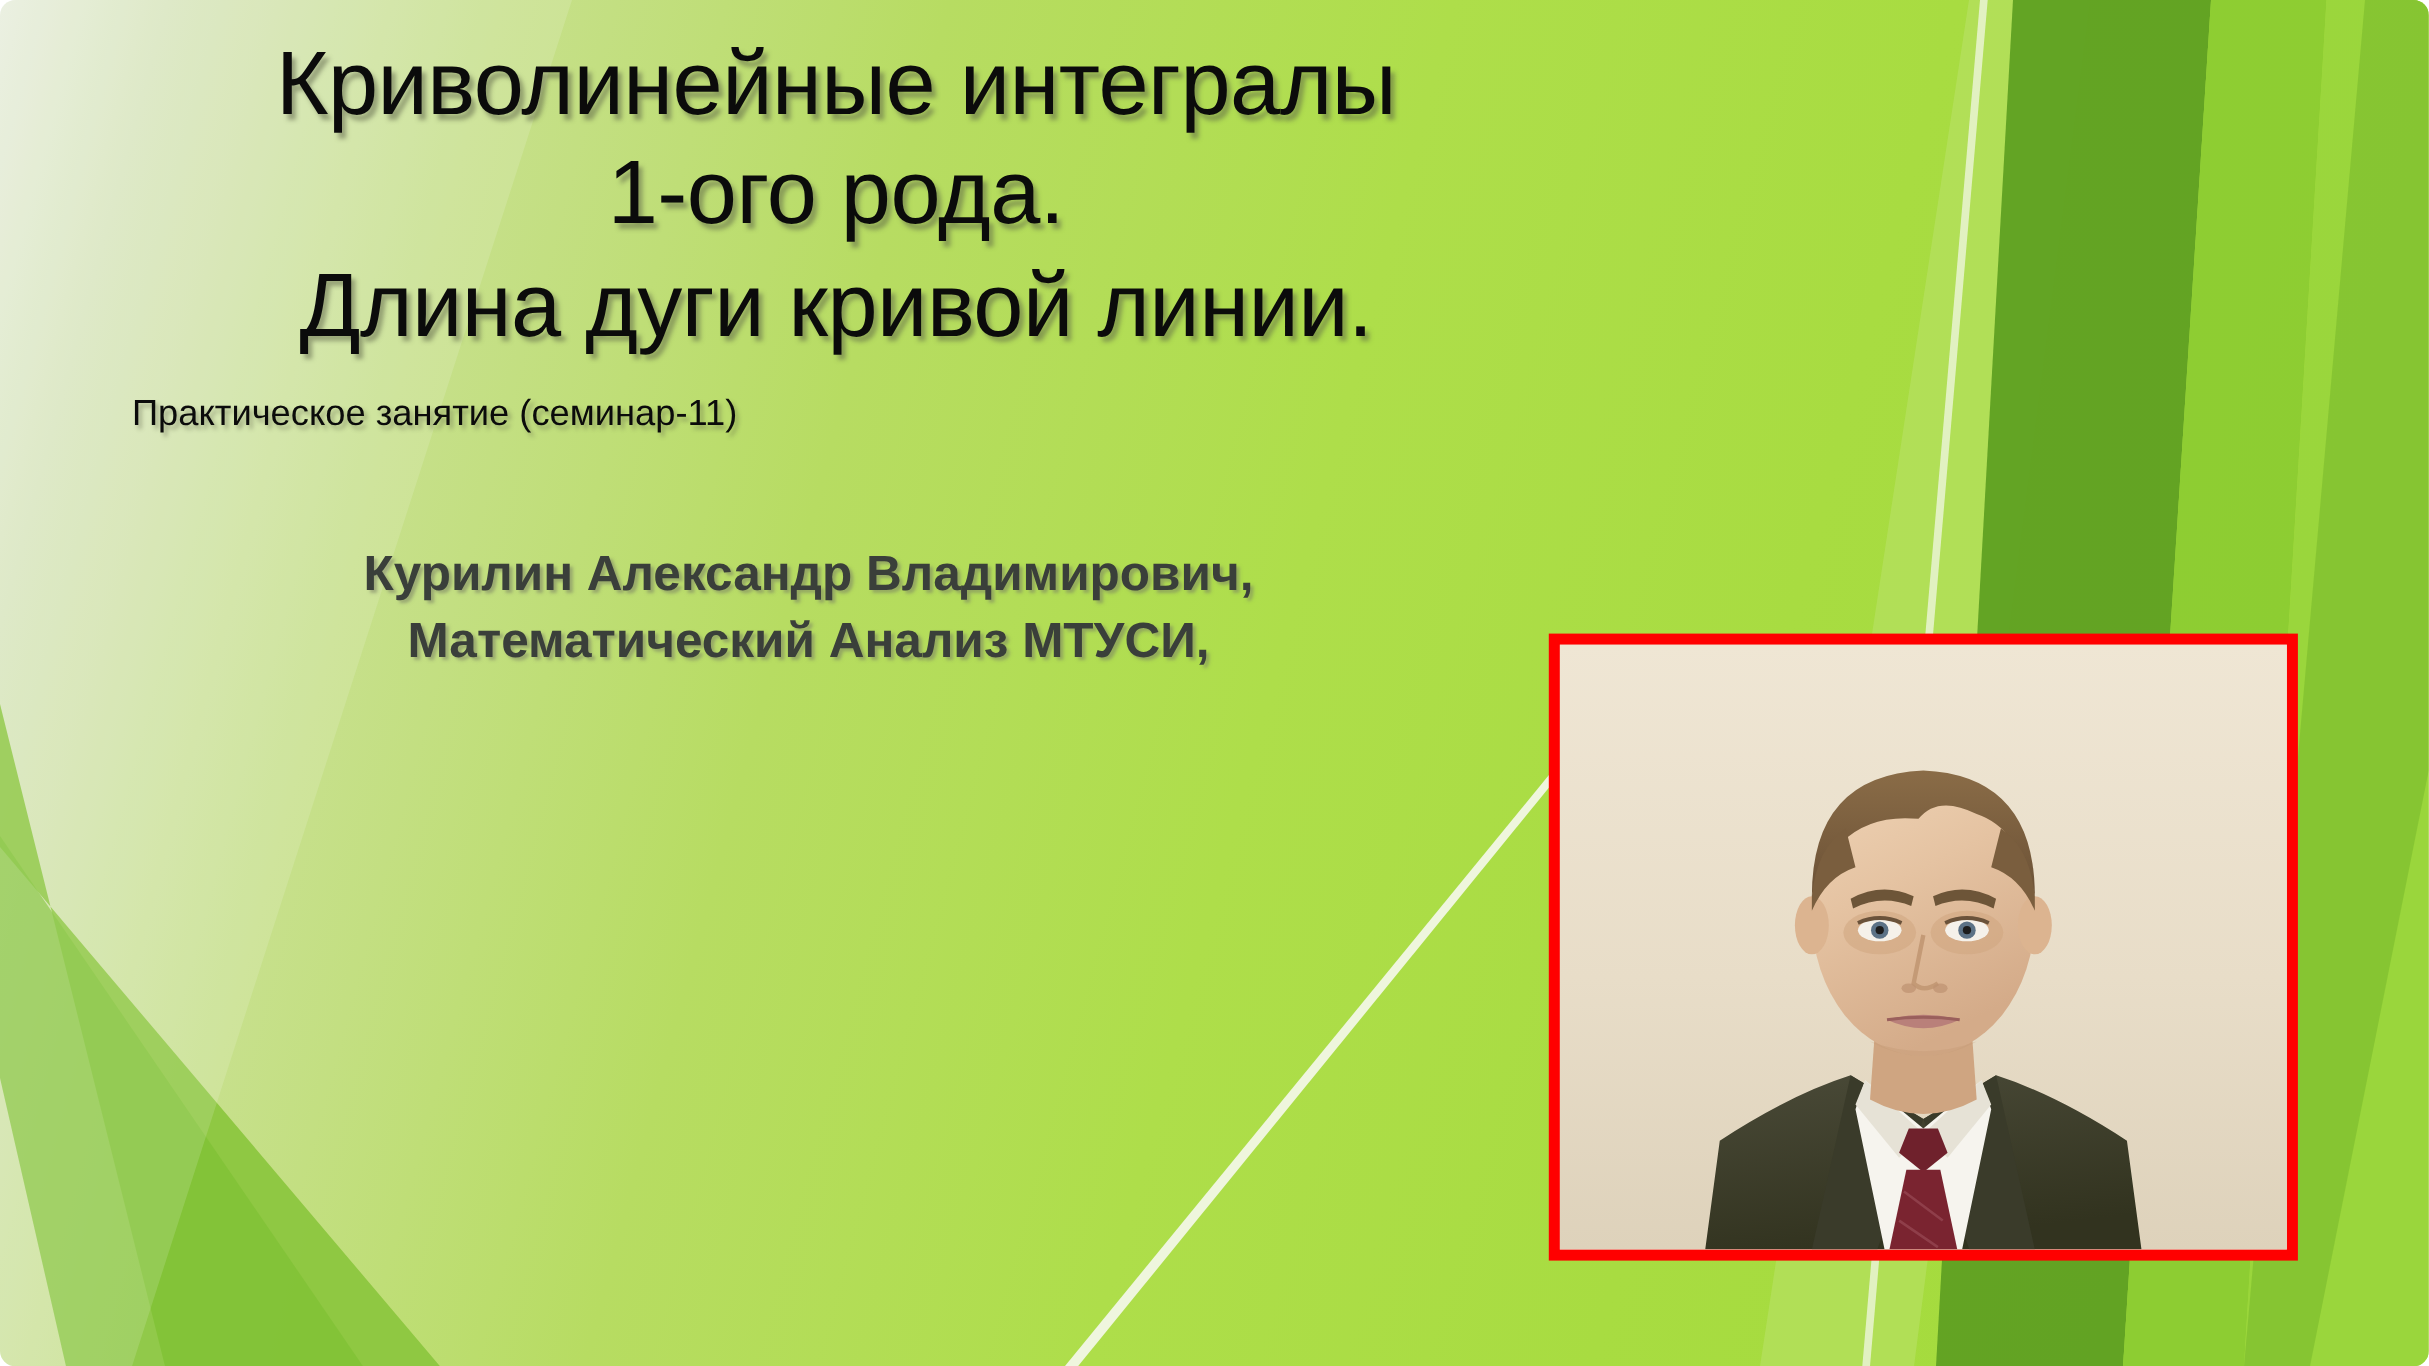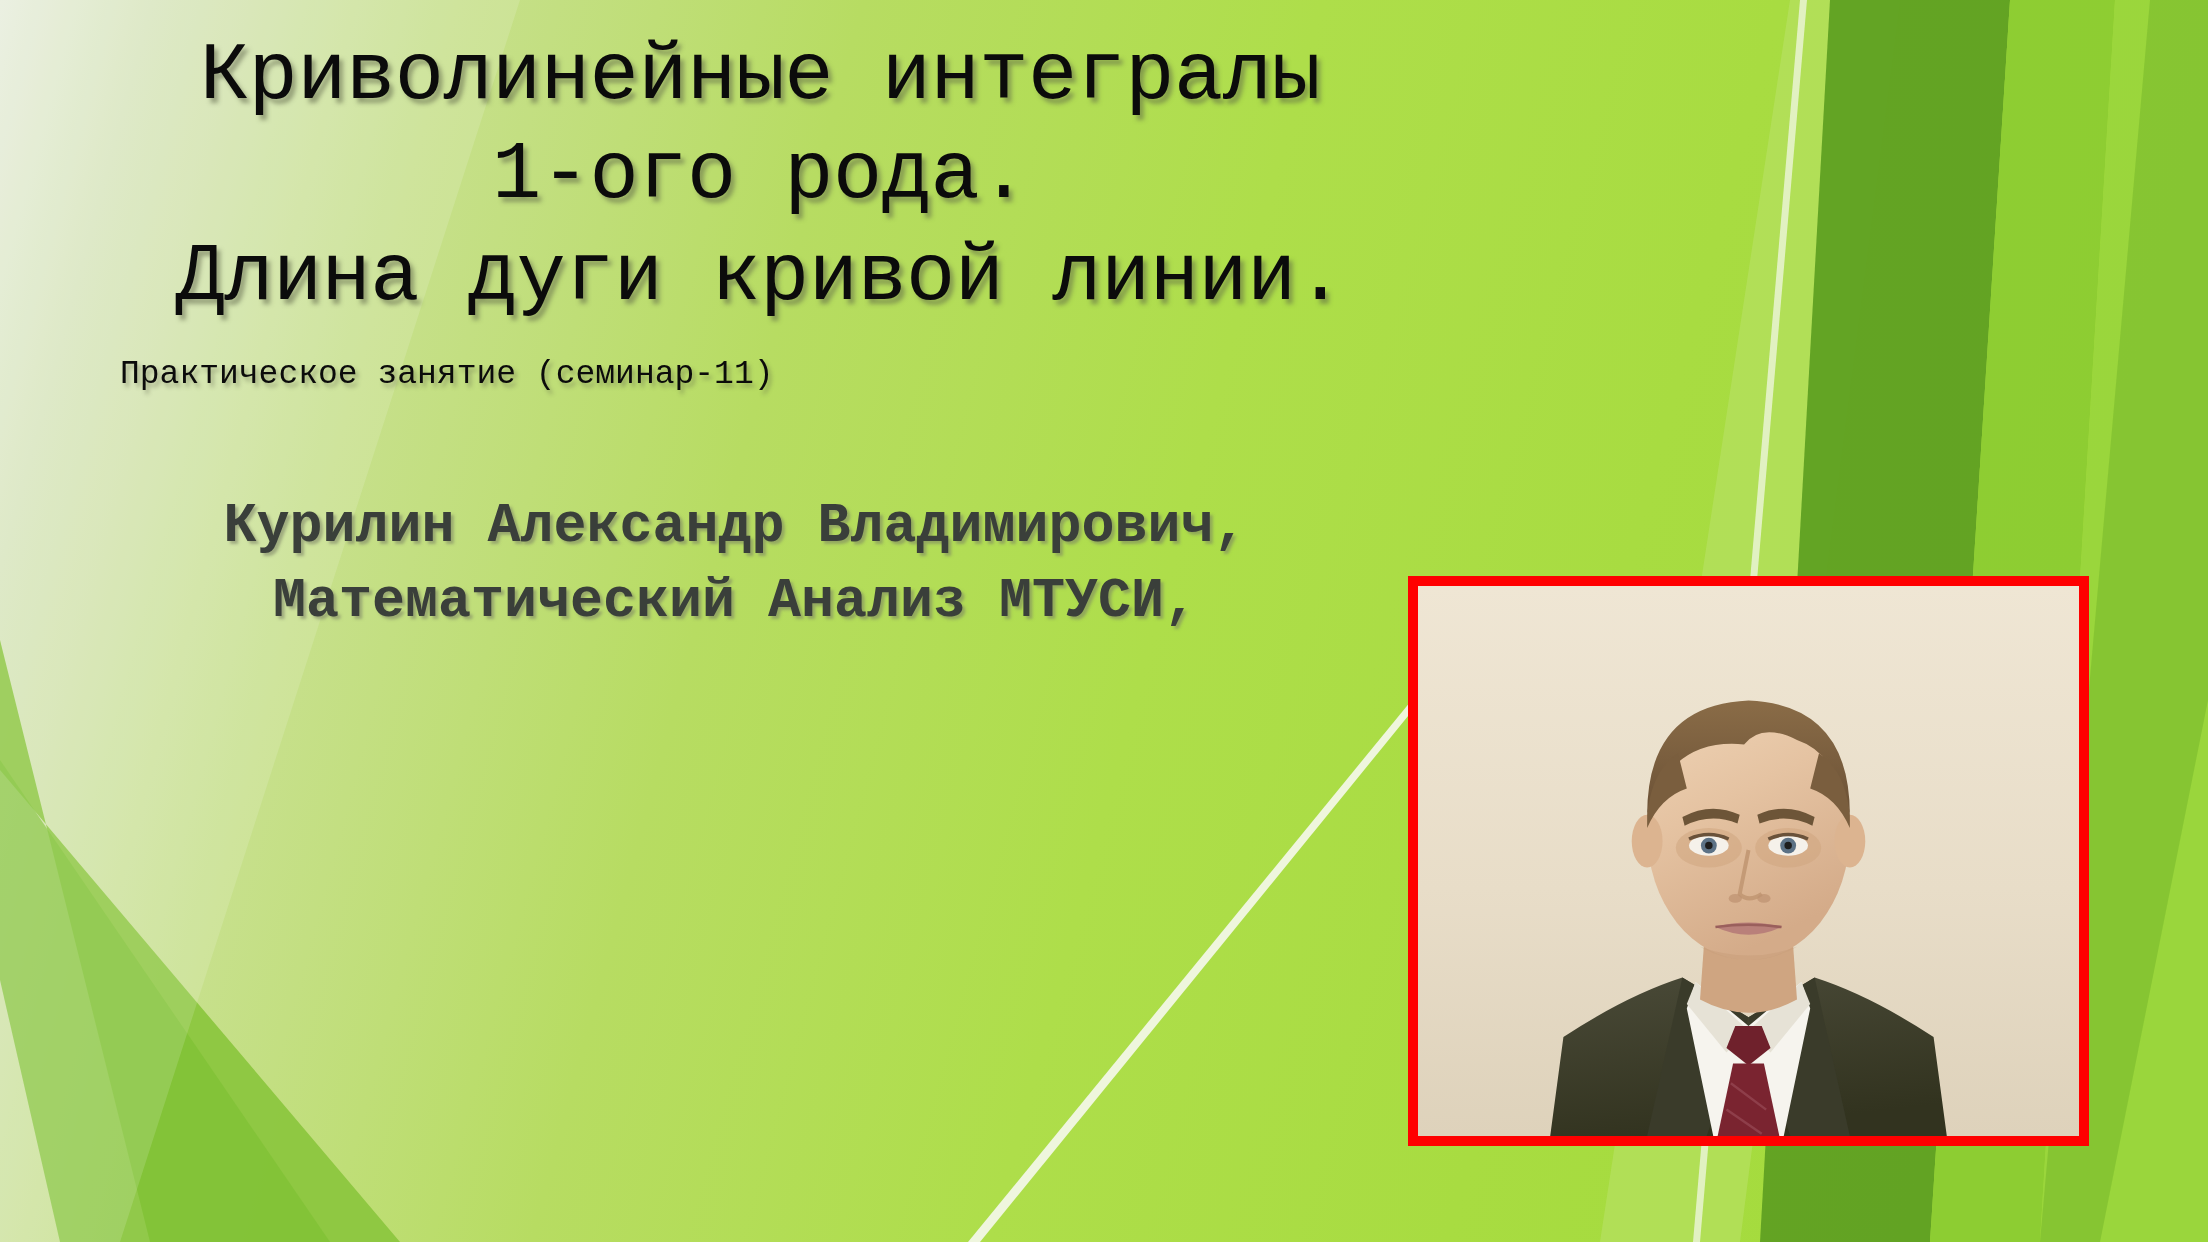--- a/index.html
+++ b/index.html
@@ -5,30 +5,31 @@
   html, body {
     margin: 0;
     padding: 0;
     background: #ffffff;
   }
   #slide {
     position: relative;
     width: 2208px;
     height: 1242px;
     overflow: hidden;
-    font-family: Liberation Mono, monospace;
+    font-family: Liberation Sans, sans-serif;
     background: linear-gradient(105deg,
         #e8eedd 0%,
         #d9e6bf 6%,
         #c7e08c 18%,
         #b7dc62 34%,
         #aede4a 52%,
         #a8dc41 70%,
         #a4db3d 88%,
         #a0d93a 100%);
+    border-radius: 14px;
   }
 
   
   .bg-layer {
     position: absolute;
     inset: 0;
     width: 100%;
     height: 100%;
     pointer-events: none;
   }
@@ -72,21 +73,21 @@
   
   .author-block {
     position: absolute;
     left: 90px;
     top: 490px;
     width: 1290px;
     text-align: center;
     z-index: 6;
   }
   .author-line {
-    font-size: 55px;
+    font-size: 45px;
     font-weight: bold;
     line-height: 1.36;
     color: #3a3f3a;
     text-shadow: 3px 3px 3px rgba(120,125,100,0.55);
     white-space: nowrap;
   }
 
   
   .photo-frame {
     position: absolute;

